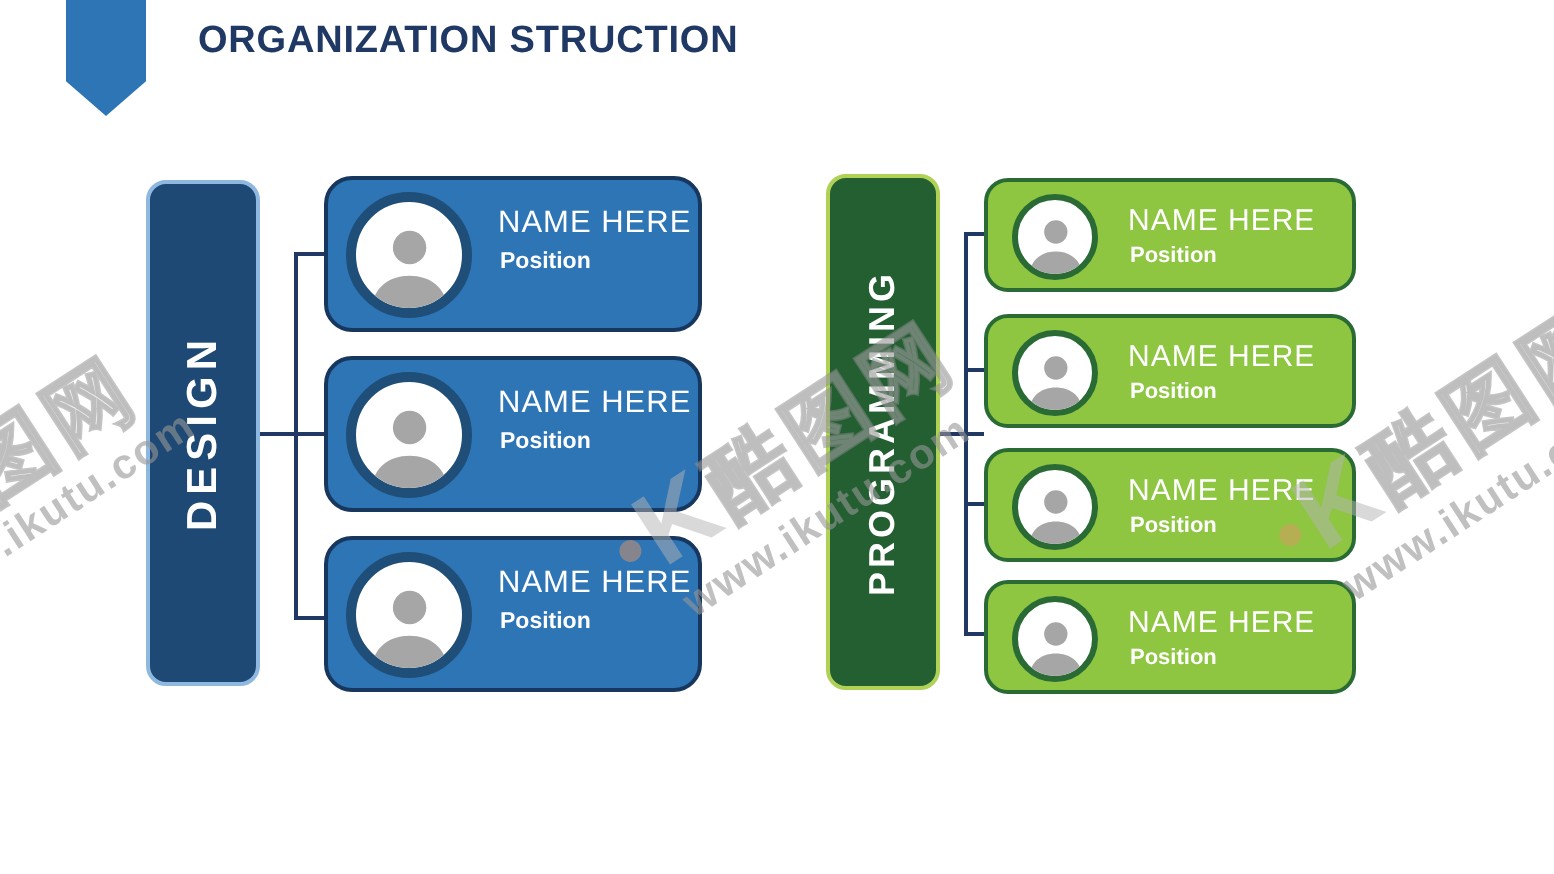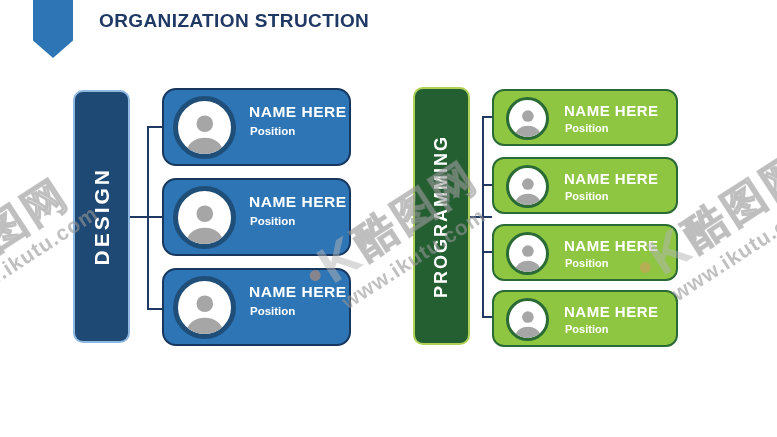--- a/index.html
+++ b/index.html
@@ -62,21 +62,21 @@
   }
   .avatar {
     position: absolute; background: #ffffff; border-radius: 50%;
     overflow: hidden; display: flex; align-items: flex-end; justify-content: center;
   }
   .card-blue .avatar { left: 9px; top: 6px; width: 63px; height: 63px; border: 5px solid #1F4E79; }
   .card-green .avatar { left: 12px; top: 6px; width: 43px; height: 43px; border: 3px solid #2A6B35; }
   .avatar svg { width: 86%; height: 86%; display: block; }
 
   .member-name {
-    position: absolute; color: #ffffff; font-weight: bold; letter-spacing: 0.5px;
+    position: absolute; color: #ffffff; font-weight: normal; letter-spacing: 0.5px;
   }
   .member-pos {
     position: absolute; color: #ffffff; font-weight: bold;
   }
   .card-blue .member-name { left: 85px; top: 13px; font-size: 15.5px; }
   .card-blue .member-pos  { left: 86px; top: 35px; font-size: 11.5px; }
   .card-green .member-name { left: 70px; top: 11px; font-size: 15px; }
   .card-green .member-pos  { left: 71px; top: 31px; font-size: 11px; }
 
   

